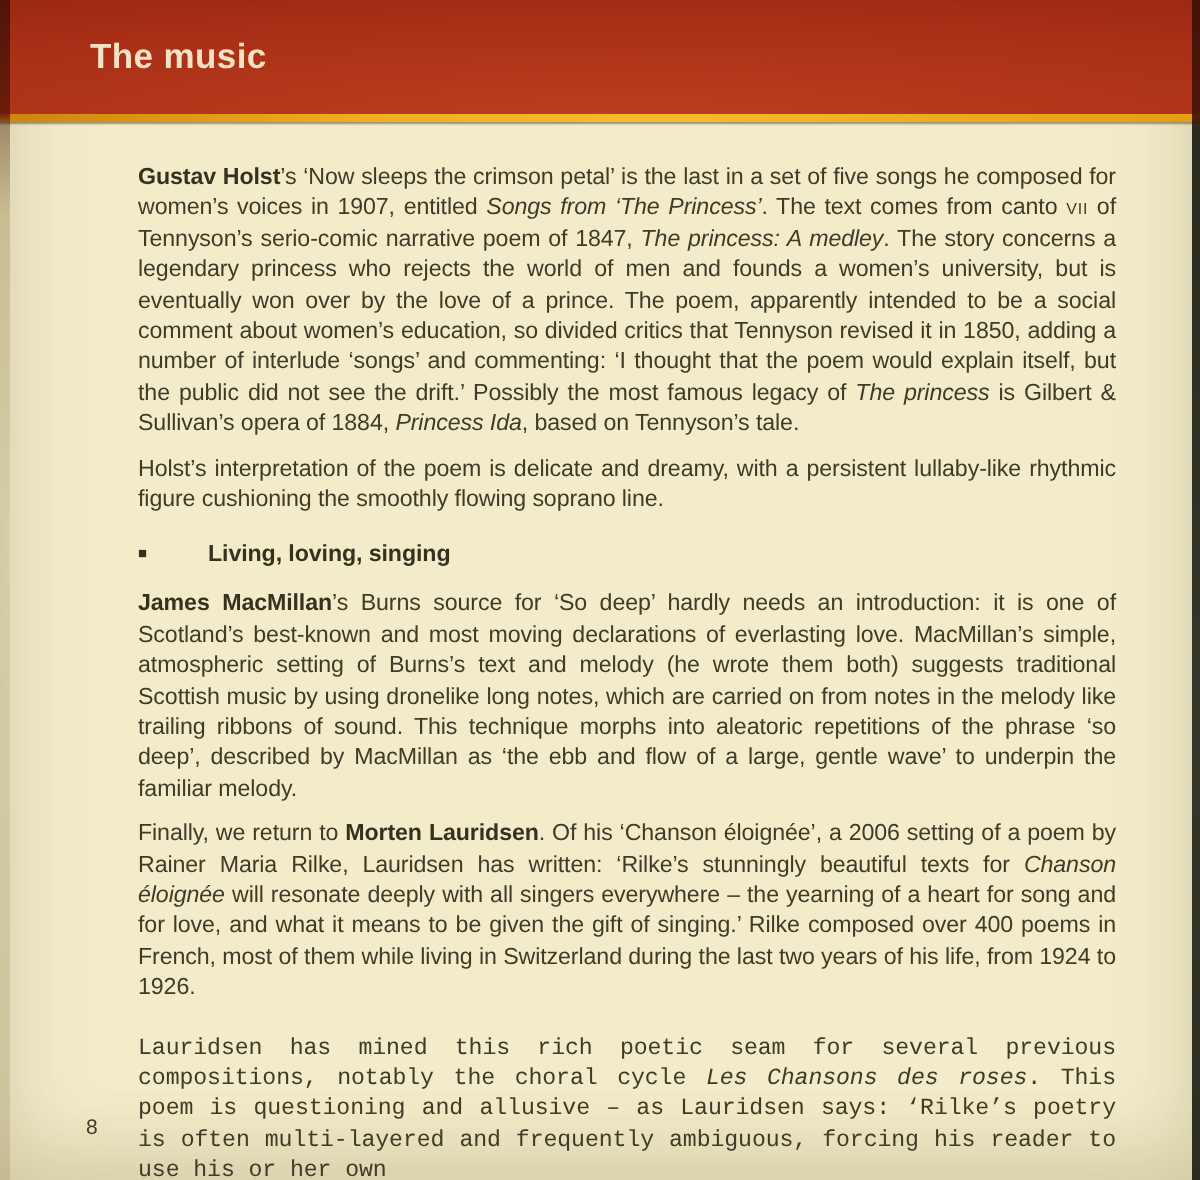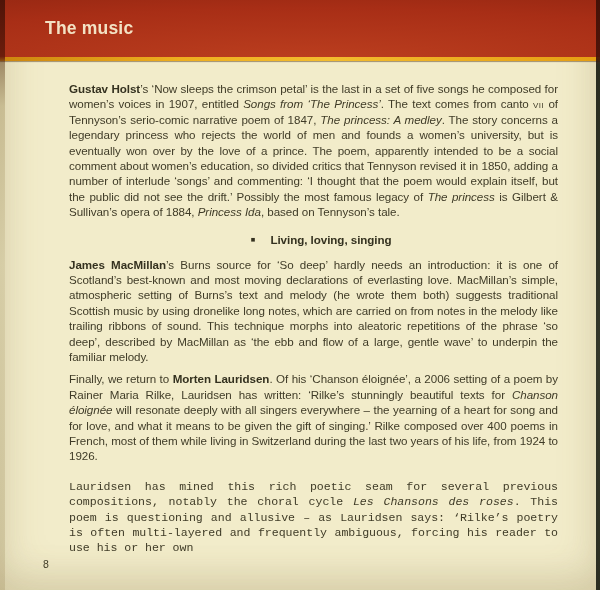--- a/index.html
+++ b/index.html
@@ -39,21 +39,21 @@
   }
   .para{margin:0 0 7px 0;}
   .para.gap-large{margin-top:15px;font-family:Liberation Mono, monospace;}
   .s-normal{}
   .s-bold{font-weight:bold;color:var(--heading_text,#34311f);}
   .s-italic{font-style:italic;}
   .s-smallcaps{font-variant:small-caps;letter-spacing:.4px;}
   .heading{
     margin:12px 0 9px 0;
     font-weight:bold;color:var(--heading_text,#34311f);
-    text-align:center;
+    text-align:left;
   }
   .heading .bullet{
     display:inline-block;width:35px;font-size:7.5px;vertical-align:1.5px;
     color:var(--heading_text,#34311f);
   }
   .page-number{
     position:absolute;left:43px;bottom:20px;
     font-size:10.5px;color:var(--body_text,#3f3b27);
   }
   .edge{position:absolute;top:0;height:590px;pointer-events:none;}
@@ -80,20 +80,21 @@
 
   <header class="masthead">
     <h1 class="title">The music</h1>
   </header>
   <div class="gold-rule"></div>
 
   <main class="content">
 
     <p class="para"><span class="s-bold">Gustav Holst</span><span class="s-normal">’s ‘Now sleeps the crimson petal’ is the last in a set of five songs he composed for women’s voices in 1907, entitled </span><span class="s-italic">Songs from ‘The Princess’</span><span class="s-normal">. The text comes from canto </span><span class="s-smallcaps">vii</span><span class="s-normal"> of Tennyson’s serio-comic narrative poem of 1847, </span><span class="s-italic">The princess: A medley</span><span class="s-normal">. The story concerns a legendary princess who rejects the world of men and founds a women’s university, but is eventually won over by the love of a prince. The poem, apparently intended to be a social comment about women’s education, so divided critics that Tennyson revised it in 1850, adding a number of interlude ‘songs’ and commenting: ‘I thought that the poem would explain itself, but the public did not see the drift.’ Possibly the most famous legacy of </span><span class="s-italic">The princess</span><span class="s-normal"> is Gilbert &amp; Sullivan’s opera of 1884, </span><span class="s-italic">Princess Ida</span><span class="s-normal">, based on Tennyson’s tale.</span></p>
 
+    <p class="para"><span class="s-normal">Holst’s interpretation of the poem is delicate and dreamy, with a persistent lullaby-like rhythmic figure cushioning the smoothly flowing soprano line.</span></p>
 
     <div class="heading">
       <span class="bullet">■</span><span class="heading-label">Living, loving, singing</span>
     </div>
 
     <p class="para"><span class="s-bold">James MacMillan</span><span class="s-normal">’s Burns source for ‘So deep’ hardly needs an introduction: it is one of Scotland’s best-known and most moving declarations of everlasting love. MacMillan’s simple, atmospheric setting of Burns’s text and melody (he wrote them both) suggests traditional Scottish music by using dronelike long notes, which are carried on from notes in the melody like trailing ribbons of sound. This technique morphs into aleatoric repetitions of the phrase ‘so deep’, described by MacMillan as ‘the ebb and flow of a large, gentle wave’ to underpin the familiar melody.</span></p>
 
     <p class="para"><span class="s-normal">Finally, we return to </span><span class="s-bold">Morten Lauridsen</span><span class="s-normal">. Of his ‘Chanson éloignée’, a 2006 setting of a poem by Rainer Maria Rilke, Lauridsen has written: ‘Rilke’s stunningly beautiful texts for </span><span class="s-italic">Chanson éloignée</span><span class="s-normal"> will resonate deeply with all singers everywhere – the yearning of a heart for song and for love, and what it means to be given the gift of singing.’ Rilke composed over 400 poems in French, most of them while living in Switzerland during the last two years of his life, from 1924 to 1926.</span></p>
 
     <p class="para gap-large"><span class="s-normal">Lauridsen has mined this rich poetic seam for several previous compositions, notably the choral cycle </span><span class="s-italic">Les Chansons des roses</span><span class="s-normal">. This poem is questioning and allusive – as Lauridsen says: ‘Rilke’s poetry is often multi-layered and frequently ambiguous, forcing his reader to use his or her own</span></p>

